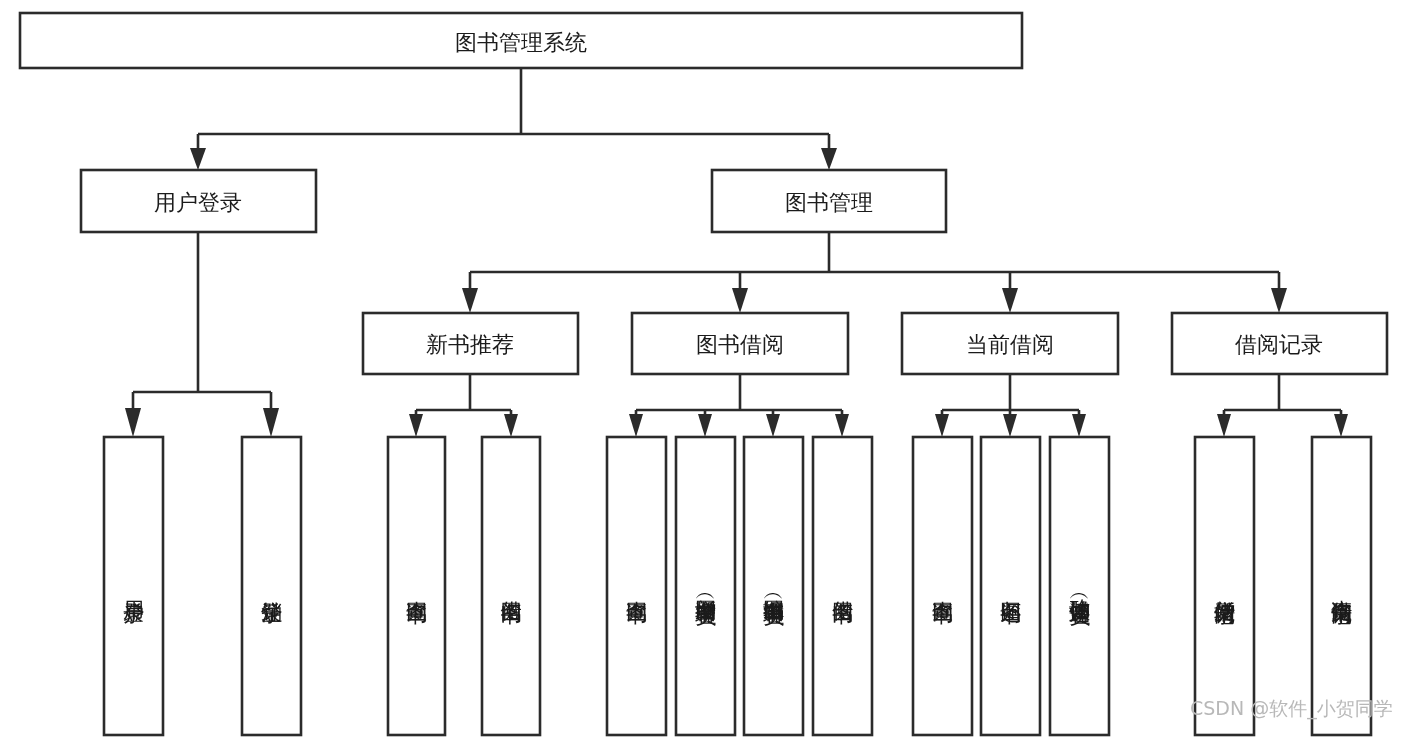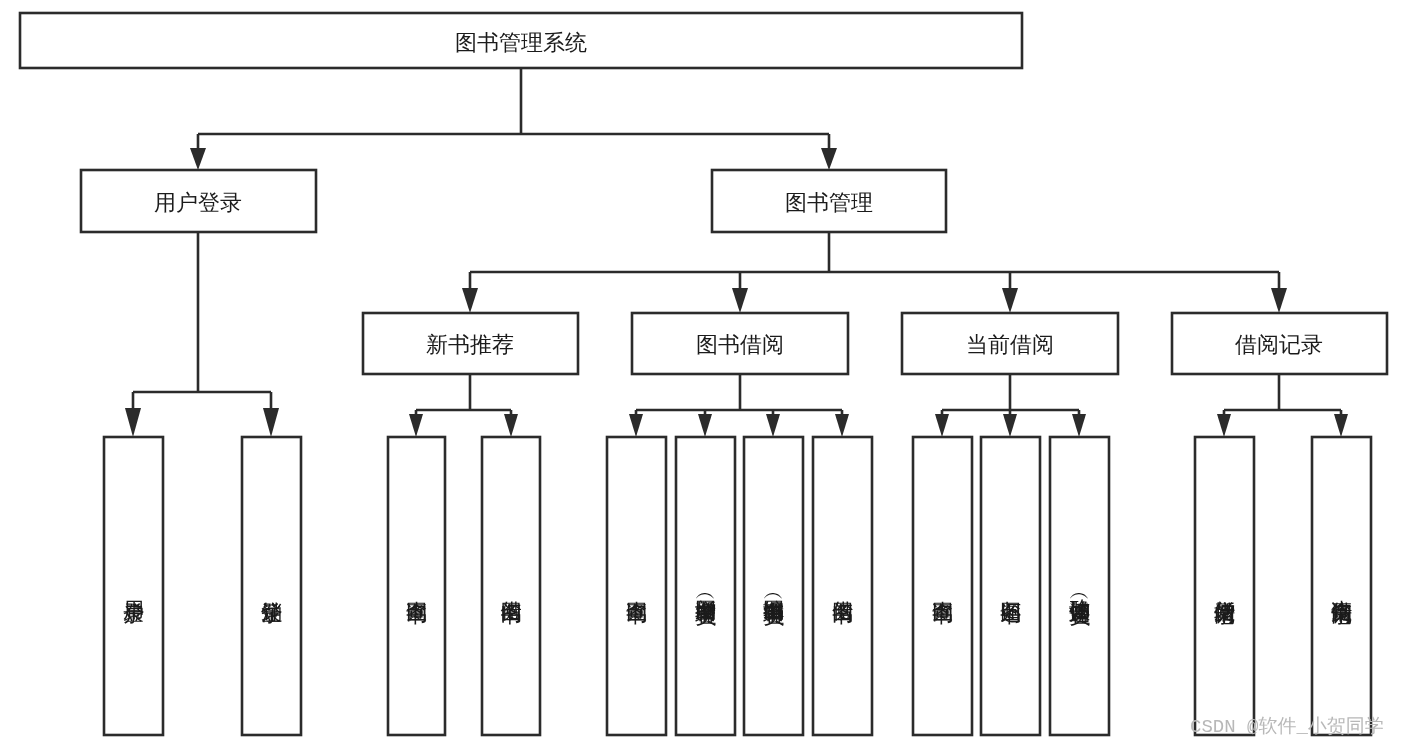--- a/index.html
+++ b/index.html
@@ -204,15 +204,15 @@
   <div class="vlabel" style="left:913px; top:437px; width:59px; height:298px;">查询图书</div>
 
   <div class="vlabel" style="left:981px; top:437px; width:59px; height:298px;">归还图书</div>
 
   <div class="vlabel" style="left:1050px; top:437px; width:59px; height:298px;">确认归还（管理员）</div>
 
   <div class="vlabel" style="left:1195px; top:437px; width:59px; height:298px;">新增借阅记录</div>
 
   <div class="vlabel" style="left:1312px; top:437px; width:59px; height:298px;">查询借阅记录</div>
 
-  <div class="watermark" style="left:1190px; top:713px;font-family:Liberation Mono, monospace;">CSDN @软件_小贺同学</div>
+  <div class="watermark" style="left:1190px; top:696px;">CSDN @软件_小贺同学</div>
 
 </div>
 
 </body></html>

